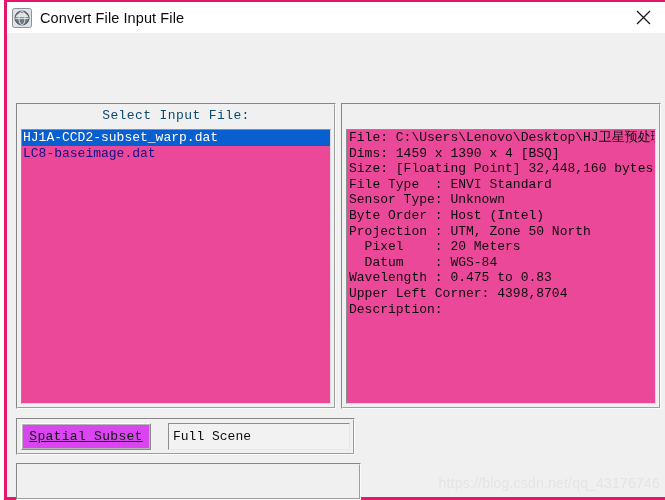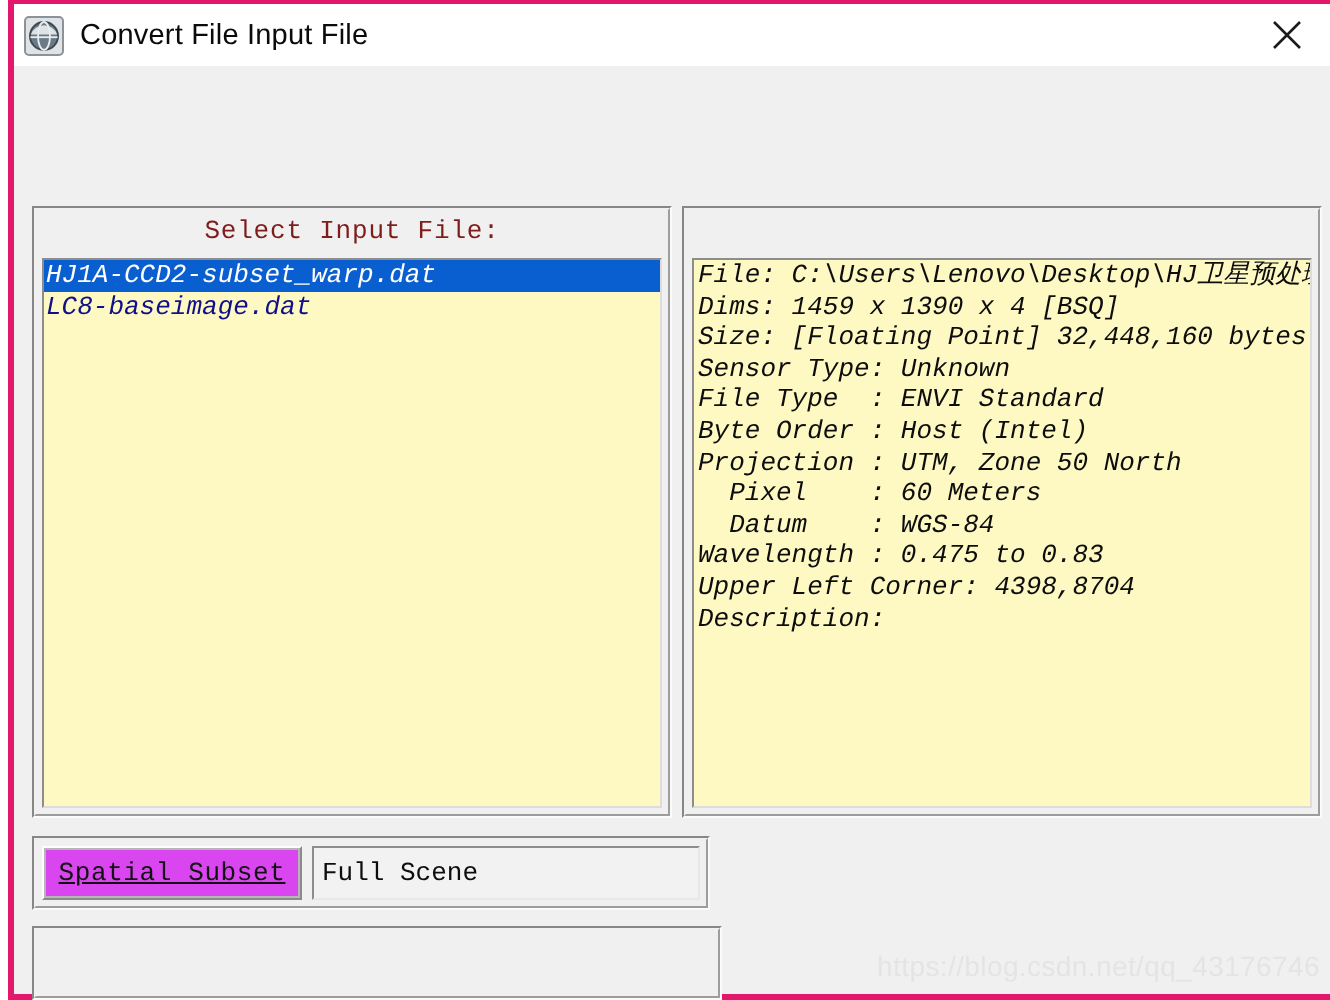--- a/index.html
+++ b/index.html
@@ -102,38 +102,37 @@
   }
   #info-panel {
     position: absolute;
     left: 334px; top: 42px;
     width: 320px; height: 306px;
   }
   .panel-heading {
     text-align: center;
     font-family: "Liberation Mono", monospace;
     font-size: 13px;
-    color: #7f1d1d;
+    color: #0c4a6e;
     padding: 3px 0 4px 0;
     letter-spacing: 0.4px;
     white-space: nowrap;
     overflow: hidden;
   }
   .listbox {
     box-sizing: border-box;
     position: absolute;
     left: 4px; right: 4px;
     top: 25px; bottom: 4px;
-    background: #fef9c3;
+    background: #ec4899;
     border-top: 1px solid #8d8d8d;
     border-left: 1px solid #8d8d8d;
     border-right: 1px solid #dcdcdc;
     border-bottom: 1px solid #dcdcdc;
     overflow: hidden;
-    font-style: italic;
   }
 
   
   .file-row {
     font-family: "Liberation Mono", monospace;
     font-size: 13px;
     line-height: 16px;
     height: 16px;
     color: #10108a;
     padding-left: 1px;
@@ -192,21 +191,21 @@
     white-space: nowrap;
     cursor: default;
     text-decoration: underline;
   }
   #spatial-subset-button { width: 130px; }
   #spectral-subset-button { width: 138px; }
 
   .subset-field {
     box-sizing: border-box;
     flex: 1 1 auto;
-    margin-left: 5px;
+    margin-left: 17px;
     background: #f2f2f2;
     border-top: 1px solid #8d8d8d;
     border-left: 1px solid #8d8d8d;
     border-right: 1px solid #e8e8e8;
     border-bottom: 1px solid #e8e8e8;
     display: flex;
     align-items: center;
     font-family: "Liberation Mono", monospace;
     font-size: 13px;
     color: #0d0d0d;
@@ -320,25 +319,25 @@
           </div>
       </div>
     </div>
 
     <div id="info-panel" class="sunken">
       <div class="sunken-inner">
         <div class="listbox" id="info-listbox">
             <div class="info-line">File: C:\Users\Lenovo\Desktop\HJ卫星预处理</div>
             <div class="info-line">Dims: 1459 x 1390 x 4 [BSQ]</div>
             <div class="info-line">Size: [Floating Point] 32,448,160 bytes.</div>
+            <div class="info-line">File Type  : ENVI Standard</div>
             <div class="info-line">Sensor Type: Unknown</div>
-            <div class="info-line">File Type  : ENVI Standard</div>
             <div class="info-line">Byte Order : Host (Intel)</div>
             <div class="info-line">Projection : UTM, Zone 50 North</div>
-            <div class="info-line">  Pixel    : 60 Meters</div>
+            <div class="info-line">  Pixel    : 20 Meters</div>
             <div class="info-line">  Datum    : WGS-84</div>
             <div class="info-line">Wavelength : 0.475 to 0.83</div>
             <div class="info-line">Upper Left Corner: 4398,8704</div>
             <div class="info-line">Description:</div>
           </div>
       </div>
     </div>
 
     <div id="spatial-row" class="subset-row sunken">
       <div class="sunken-inner"></div>

